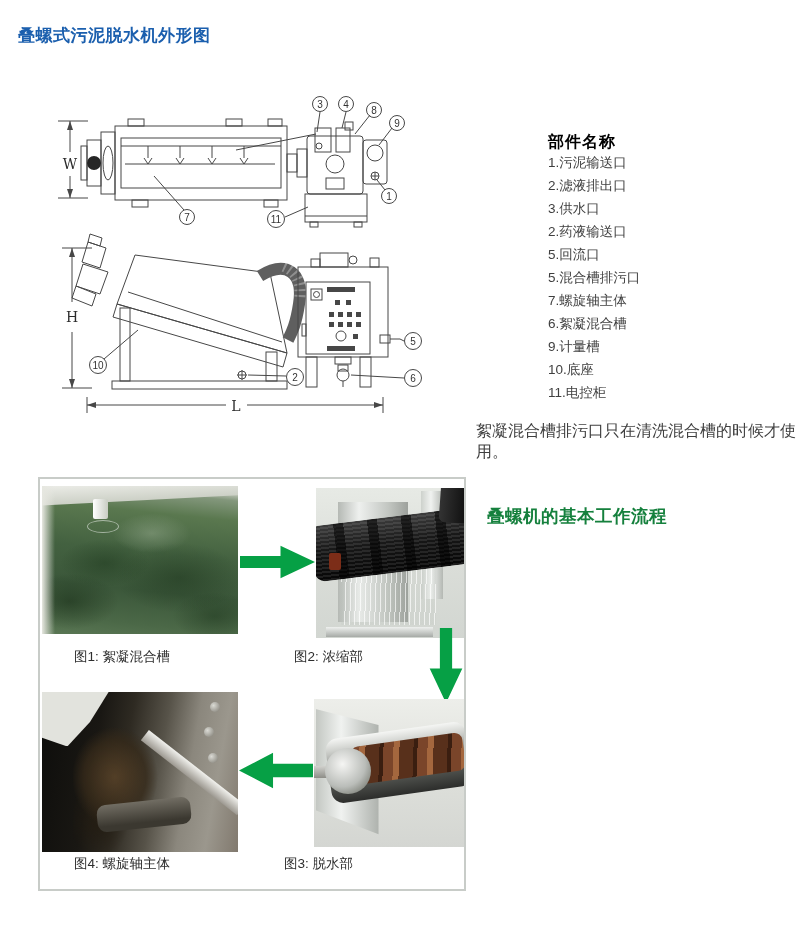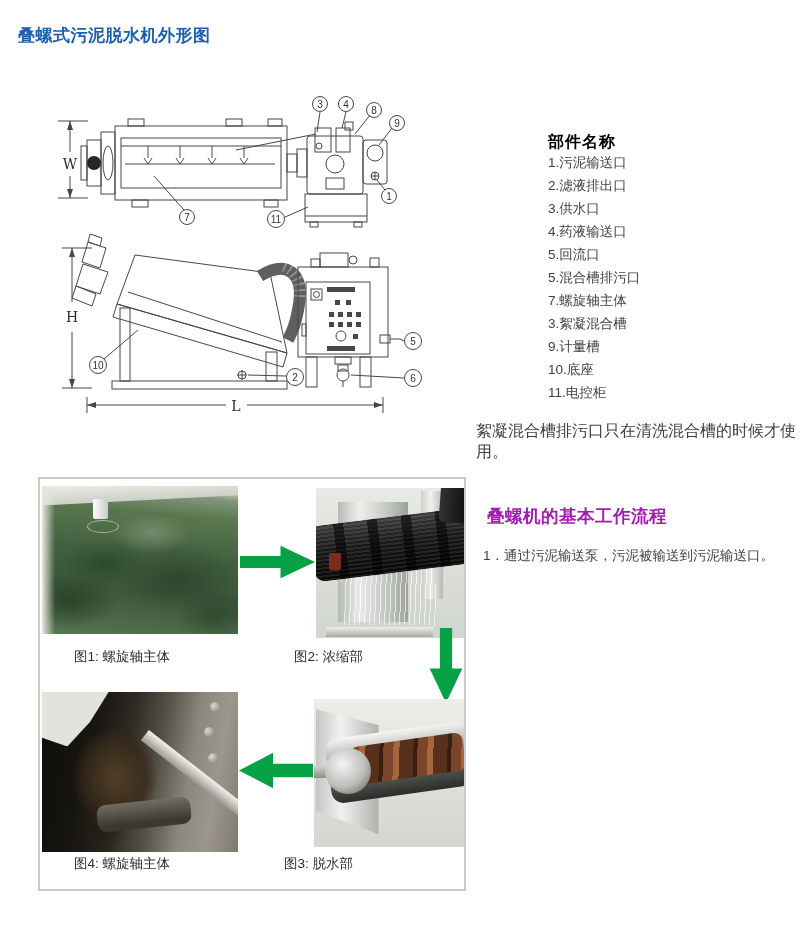--- a/index.html
+++ b/index.html
@@ -1,21 +1,21 @@
 <!DOCTYPE html>
 <html><head>
 <meta charset="utf-8">
 <style>
   html,body{margin:0;padding:0;background:#fff;}
   body{width:800px;height:930px;position:relative;font-family:"Liberation Sans",sans-serif;color:#3f3f3f;overflow:hidden;}
   .abs{position:absolute;}
   
   .page-title{left:18px;top:24px;font-size:17px;font-weight:bold;color:#1b5fae;letter-spacing:.5px;}
   .parts-heading{left:548px;top:132px;font-size:16px;font-weight:bold;color:#000000;letter-spacing:1px;}
-  .workflow-heading{left:487px;top:504px;font-size:17.5px;font-weight:bold;color:#a21caf;letter-spacing:.5px;}
+  .workflow-heading{left:487px;top:504px;font-size:17.5px;font-weight:bold;color:#15803d;letter-spacing:.5px;}
   
   .parts-list{left:548px;top:151px;font-size:13.5px;line-height:23px;}
   .parts-note{left:476px;top:421px;font-size:16px;}
   
   .workflow-steps{left:483px;top:543px;width:313px;font-size:13.5px;line-height:26.5px;text-align:justify;}
   .workflow-steps p{margin:0 0 3px 0;}
   
   svg .ln{stroke:#474747;stroke-width:1;fill:none;}
   svg .fl{fill:#474747;stroke:none;}
   svg text.dim{font-family:"DejaVu Serif",serif;font-size:14px;fill:#2c2c2c;}
@@ -238,25 +238,25 @@
     <circle class="ln" cx="373" cy="148" r="8.5" fill="#fff"></circle>
       <text class="co" x="373" y="151.5" text-anchor="middle">6</text>
   </g>
 </svg>
 
 <div class="abs parts-heading">部件名称</div>
 <div class="abs parts-list">
   <div>1.污泥输送口</div>
   <div>2.滤液排出口</div>
   <div>3.供水口</div>
-  <div>4.药液输送口</div>
+  <div>2.药液输送口</div>
   <div>5.回流口</div>
   <div>5.混合槽排污口</div>
   <div>7.螺旋轴主体</div>
-  <div>3.絮凝混合槽</div>
+  <div>6.絮凝混合槽</div>
   <div>9.计量槽</div>
   <div>10.底座</div>
   <div>11.电控柜</div>
 </div>
 <div class="abs parts-note">絮凝混合槽排污口只在清洗混合槽的时候才使用。</div>
 
 <div class="abs fig-frame">
   <div class="photo p-fig1" style="left:2px;top:7px;width:196px;height:148px;">
     <div class="f1-rim"></div>
     <div class="f1-wall"></div>
@@ -266,21 +266,21 @@
   <div class="photo p-fig2" style="left:276px;top:9px;width:148px;height:150px;">
     <div class="f2-plate"></div>
     <div class="f2-plate2"></div>
     <div class="f2-drip"></div>
     <div class="f2-screw"></div>
     <div class="f2-cup"></div>
     <div class="f2-red"></div>
     <div class="f2-foot"></div>
   </div>
   <div class="arrow arrow-right" style="left:200px;top:66px;width:75px;height:34px;"></div>
-  <div class="caption" style="left:34px;top:169px;">图1: 螺旋轴主体</div>
+  <div class="caption" style="left:34px;top:169px;">图1: 絮凝混合槽</div>
   <div class="caption" style="left:254px;top:169px;">图2: 浓缩部</div>
   <div class="arrow arrow-down" style="left:389px;top:149px;width:34px;height:75px;"></div>
   <div class="photo p-fig4" style="left:2px;top:213px;width:196px;height:160px;">
     <div class="f4-white"></div>
     <div class="f4-sludge"></div>
     <div class="f4-pipe"></div>
     <div class="f4-bar"></div>
     <div class="f4-bolt" style="right:9%;top:6%;"></div>
     <div class="f4-bolt" style="right:12%;top:22%;"></div>
     <div class="f4-bolt" style="right:10%;top:38%;"></div>
@@ -293,14 +293,13 @@
     <div class="f3-shaft"></div>
     <div class="f3-disc"></div>
   </div>
   <div class="arrow arrow-left" style="left:199px;top:273px;width:74px;height:37px;"></div>
   <div class="caption" style="left:34px;top:376px;">图4: 螺旋轴主体</div>
   <div class="caption" style="left:244px;top:376px;">图3: 脱水部</div>
 </div>
 
 <div class="abs workflow-heading">叠螺机的基本工作流程</div>
 <div class="abs workflow-steps">
-  <p>1．通过污泥输送泵，污泥被输送到污泥输送口。</p>
 </div>
 
 </body></html>

